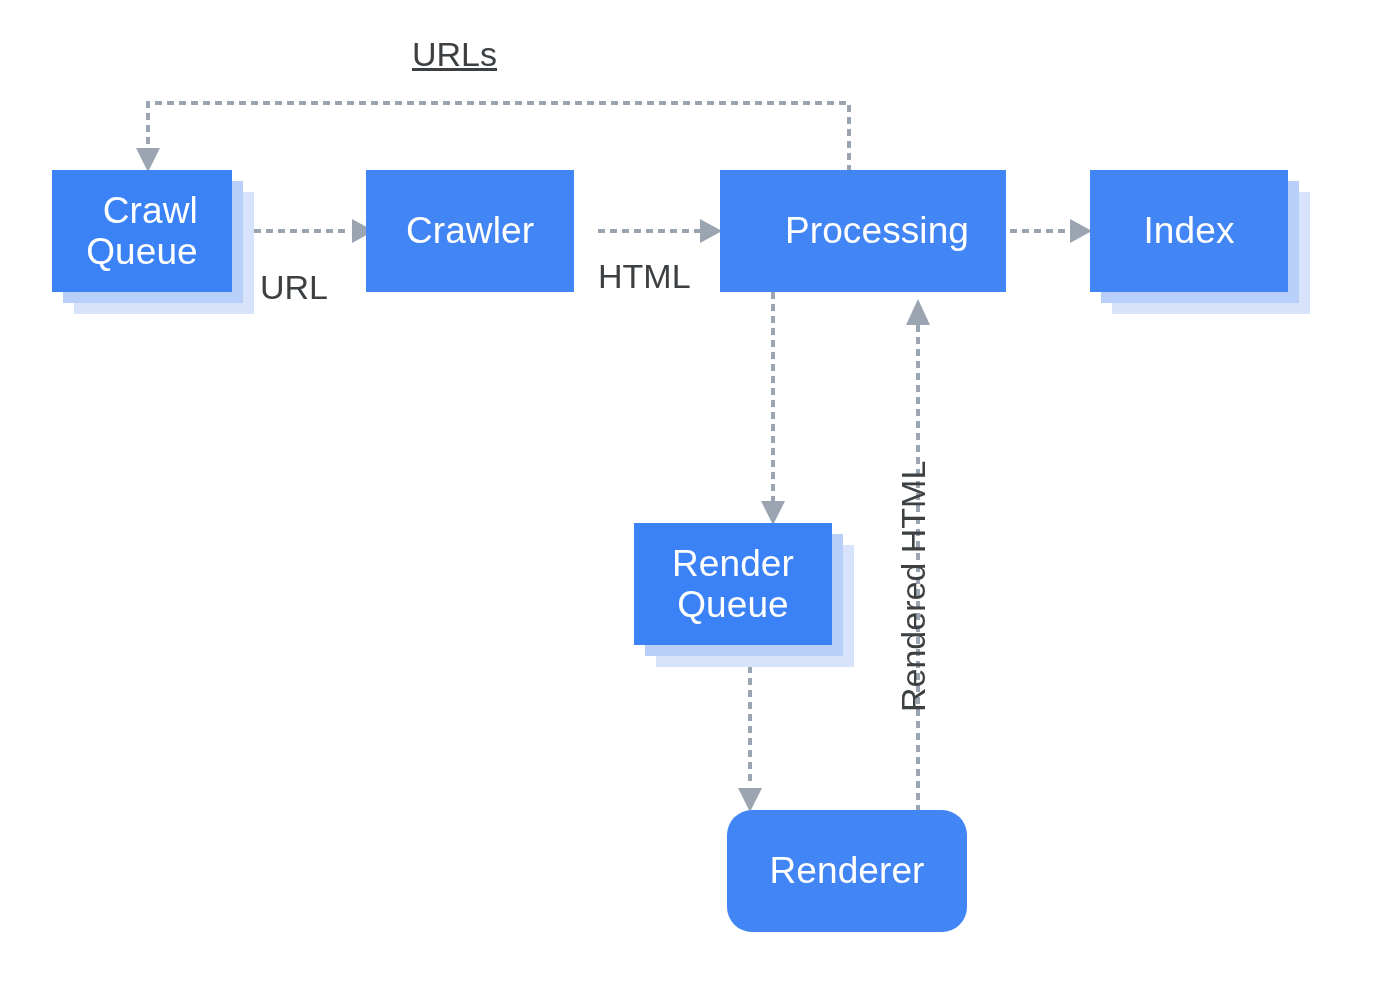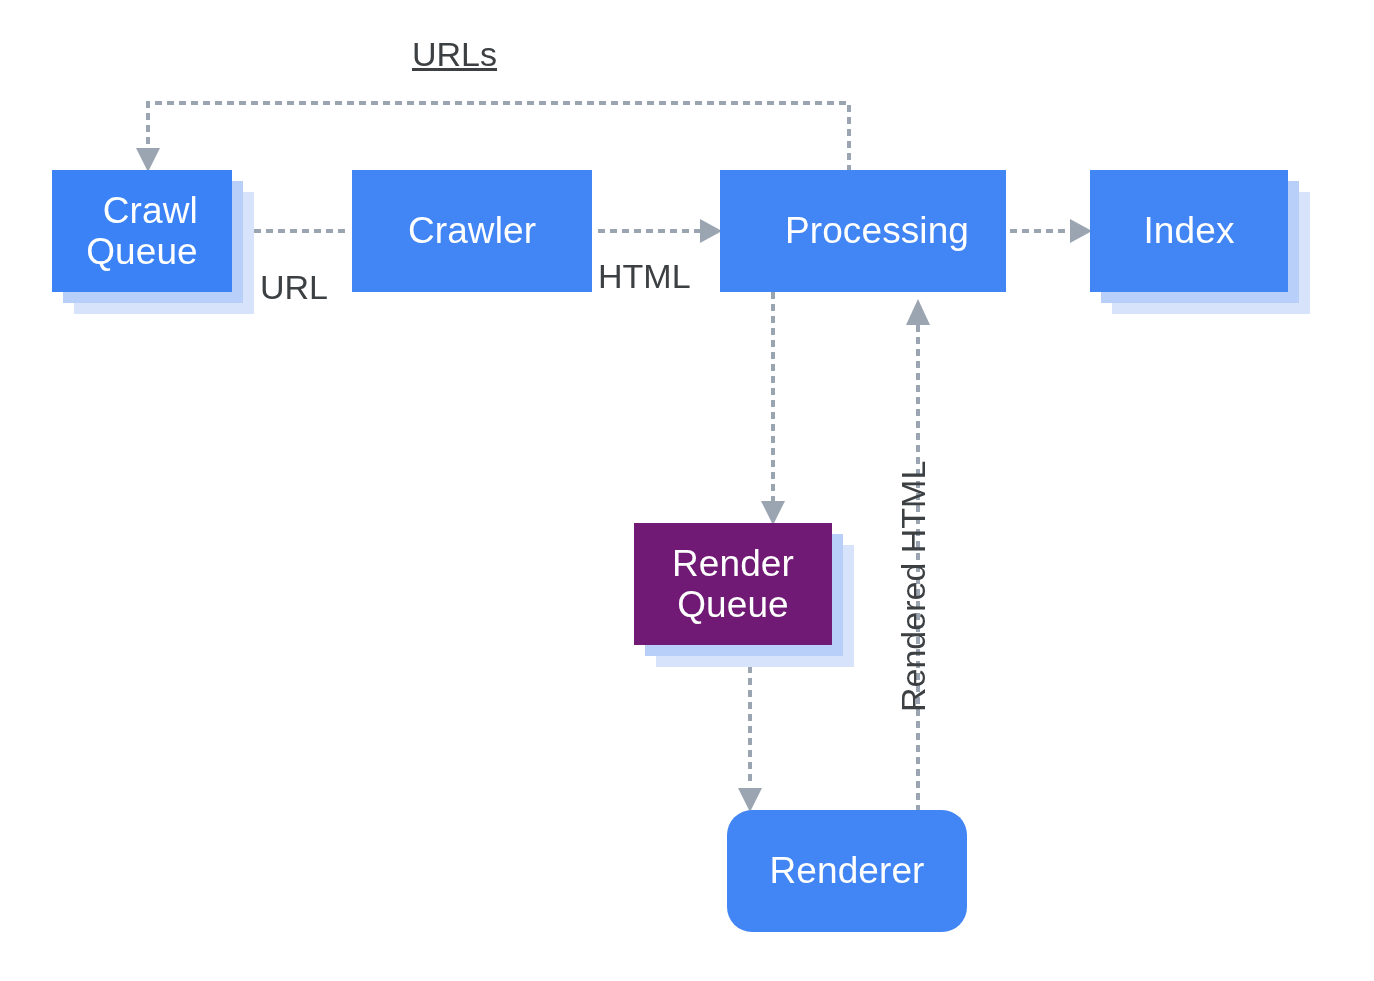--- a/index.html
+++ b/index.html
@@ -122,38 +122,38 @@
     </g>
   </svg>
 
   <div class="node" style="left:52px; top:170px; width:180px; height:122px;">
     <div class="stack-layer far" style="background:#d7e3fb;"></div>
     <div class="stack-layer near" style="background:#b7cff9;"></div>
     <div class="node-face" style="background:#3b82f6;text-align:right;">Crawl
 Queue</div>
   </div>
 
-  <div class="node" style="left:352px; top:170px; width:240px; height:122px;">
+  <div class="node" style="left:366px; top:170px; width:208px; height:122px;">
     <div class="node-face" style="background:#4285f4;">Crawler</div>
   </div>
 
   <div class="node" style="left:720px; top:170px; width:258px; height:122px;">
     <div class="node-face" style="background:#4285f4;padding-left:28px;">Processing</div>
   </div>
 
   <div class="node" style="left:1090px; top:170px; width:198px; height:122px;">
     <div class="stack-layer far" style="background:#d7e3fb;"></div>
     <div class="stack-layer near" style="background:#b7cff9;"></div>
     <div class="node-face" style="background:#4285f4;">Index</div>
   </div>
 
   <div class="node" style="left:634px; top:523px; width:198px; height:122px;">
     <div class="stack-layer far" style="background:#d7e3fb;"></div>
     <div class="stack-layer near" style="background:#b7cff9;"></div>
-    <div class="node-face" style="background:#701a75;">Render
+    <div class="node-face" style="background:#3b82f6;">Render
 Queue</div>
   </div>
 
   <div class="node" style="left:727px; top:810px; width:240px; height:122px;">
     <div class="node-face" style="background:#4285f4;border-radius:25px;">Renderer</div>
   </div>
 
   <div class="edge-label" style="left:412px; top:37px;text-decoration:underline;">URLs</div>
 
   <div class="edge-label" style="left:260px; top:270px;">URL</div>

